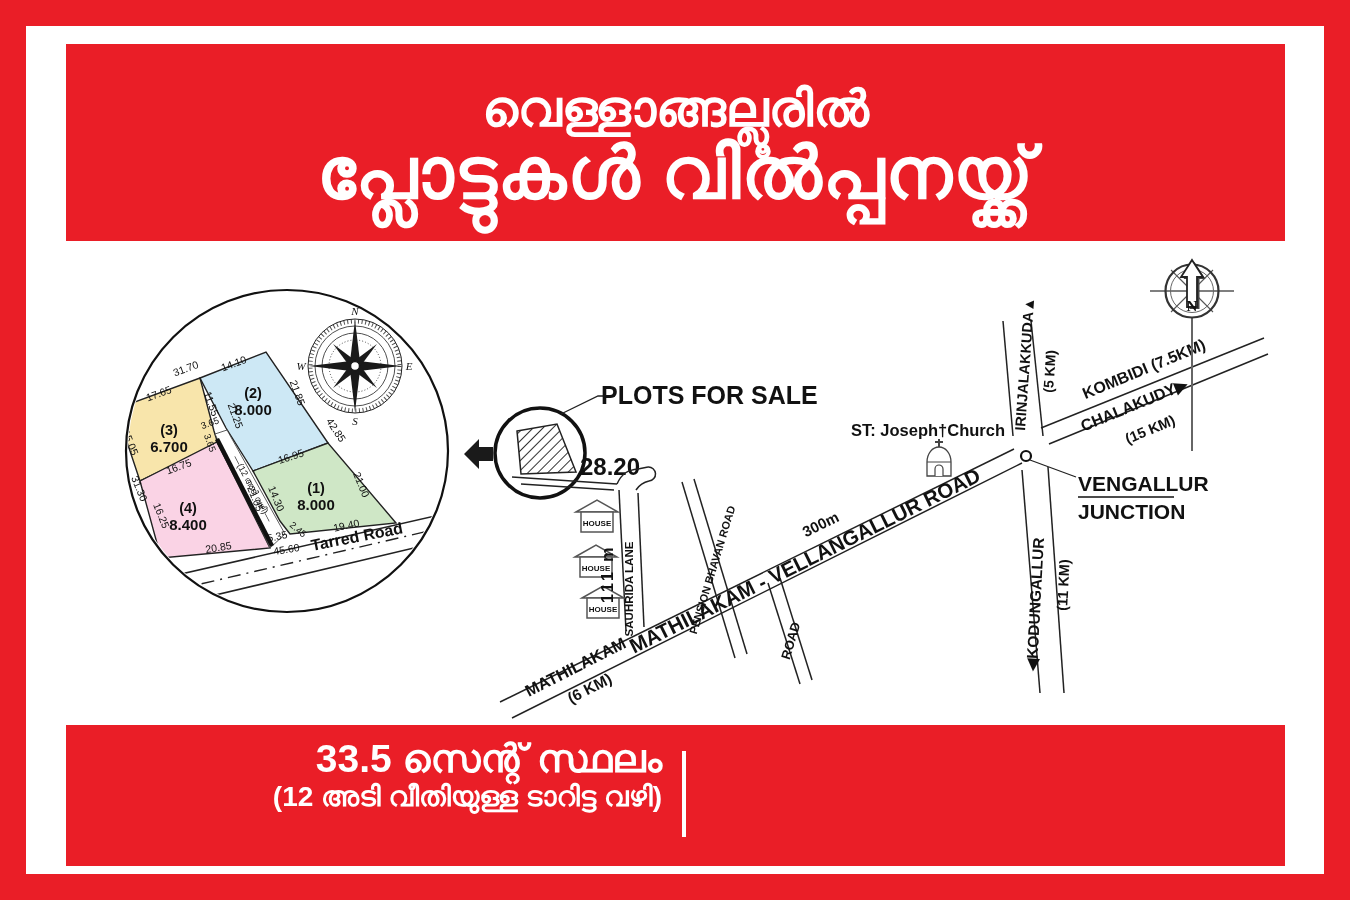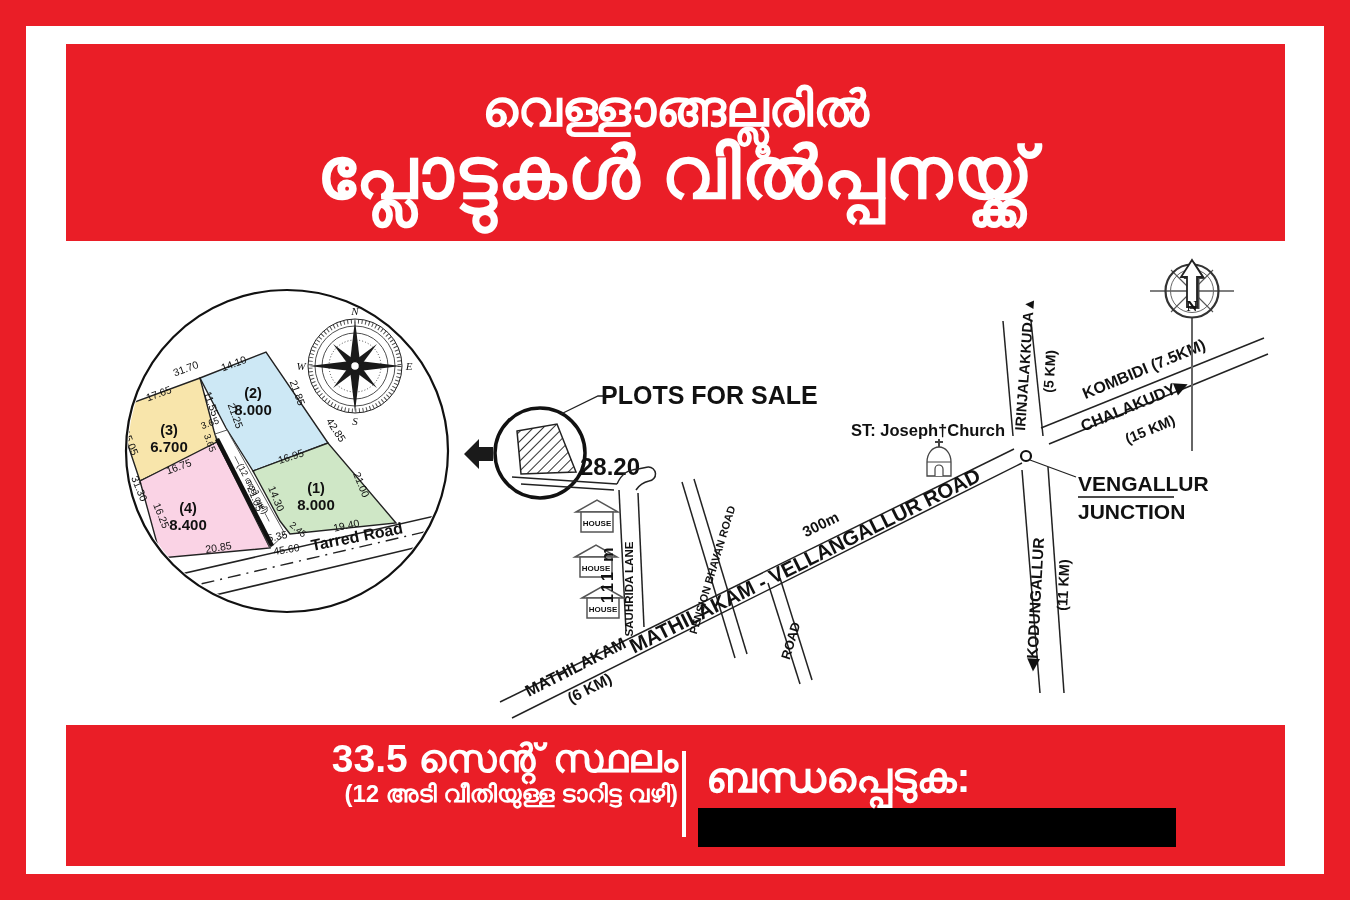--- a/index.html
+++ b/index.html
@@ -8,23 +8,23 @@
           border:26px solid #EA1E27;background:#fff;overflow:hidden;}
   .band{position:absolute;left:40px;width:1219px;background:#EA1E27;color:#fff;}
   .header-band{top:18px;height:207px;display:flex;flex-direction:column;
                align-items:center;justify-content:center;text-align:center;}
   .header-line1{font-size:50px;font-weight:700;line-height:1.05;}
   .header-line2{font-size:72px;font-weight:800;line-height:1.05;letter-spacing:1px;}
   .header-underline{position:absolute;left:44px;top:208px;width:1215px;height:7px;background:#EA1E27;}
   .map-area{position:absolute;left:40px;top:215px;width:1219px;height:484px;background:#fff;}
   .map-svg{display:block;width:1219px;height:484px;}
   .footer-band{top:699px;height:141px;}
-  .footer-left{position:absolute;left:16px;top:0;width:596px;height:141px;text-align:right;}
+  .footer-left{position:absolute;left:0;top:0;width:596px;height:141px;text-align:right;}
   .footer-area-line{font-size:39px;font-weight:800;margin-top:13px;line-height:1.1;}
-  .footer-road-line{font-size:24px;font-weight:600;line-height:1.12;}
+  .footer-road-line{font-size:28px;font-weight:600;line-height:1.12;}
   .footer-sale-line{font-size:30px;font-weight:600;line-height:1.12;}
   .footer-divider{position:absolute;left:616px;top:26px;width:4px;height:86px;background:#fff;}
   .footer-right{position:absolute;left:632px;top:0;width:587px;height:141px;}
   .contact-label{font-size:42px;font-weight:800;margin:32px 0 0 8px;line-height:1.0;}
   .redacted-bar{margin:9px 0 0 0;width:478px;height:39px;background:#000;}
   svg text{fill:#111;}
 </style>
 </head>
 <body>
 
@@ -226,19 +226,15 @@
     </g>
   </svg>
   </div>
 
   <div class="band footer-band">
     <div class="footer-left">
       <div class="footer-area-line">33.5 സെന്റ് സ്ഥലം</div>
       <div class="footer-road-line">(12 അടി വീതിയുള്ള ടാറിട്ട വഴി)</div>
     </div>
     <div class="footer-divider"></div>
-    <div class="footer-right">
-      <div class="contact-label">ബന്ധപ്പെടുക:</div>
-      <div class="redacted-bar"></div>
-    </div>
   </div>
 
 </div>
 
 </body></html>

